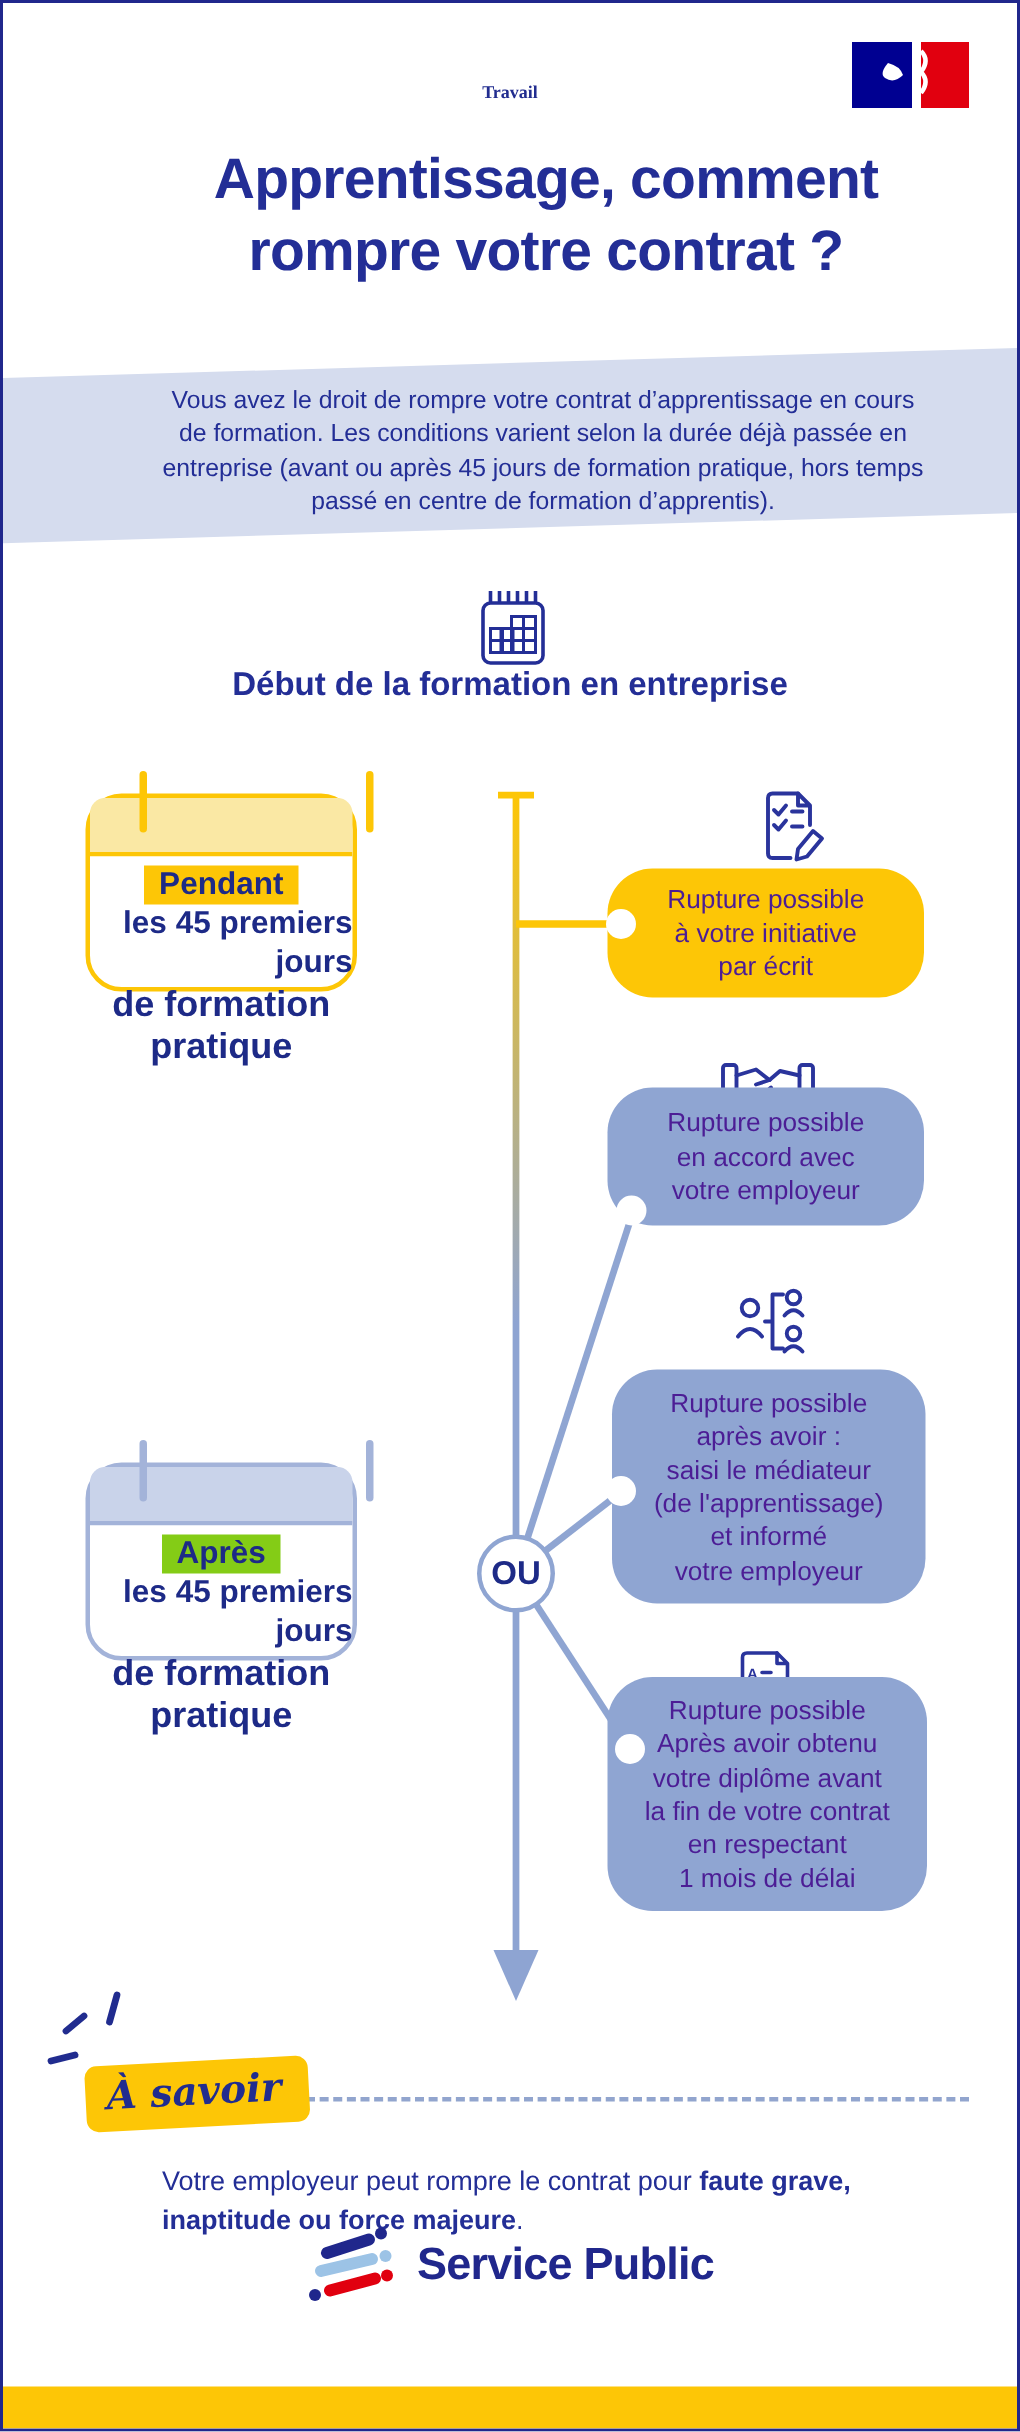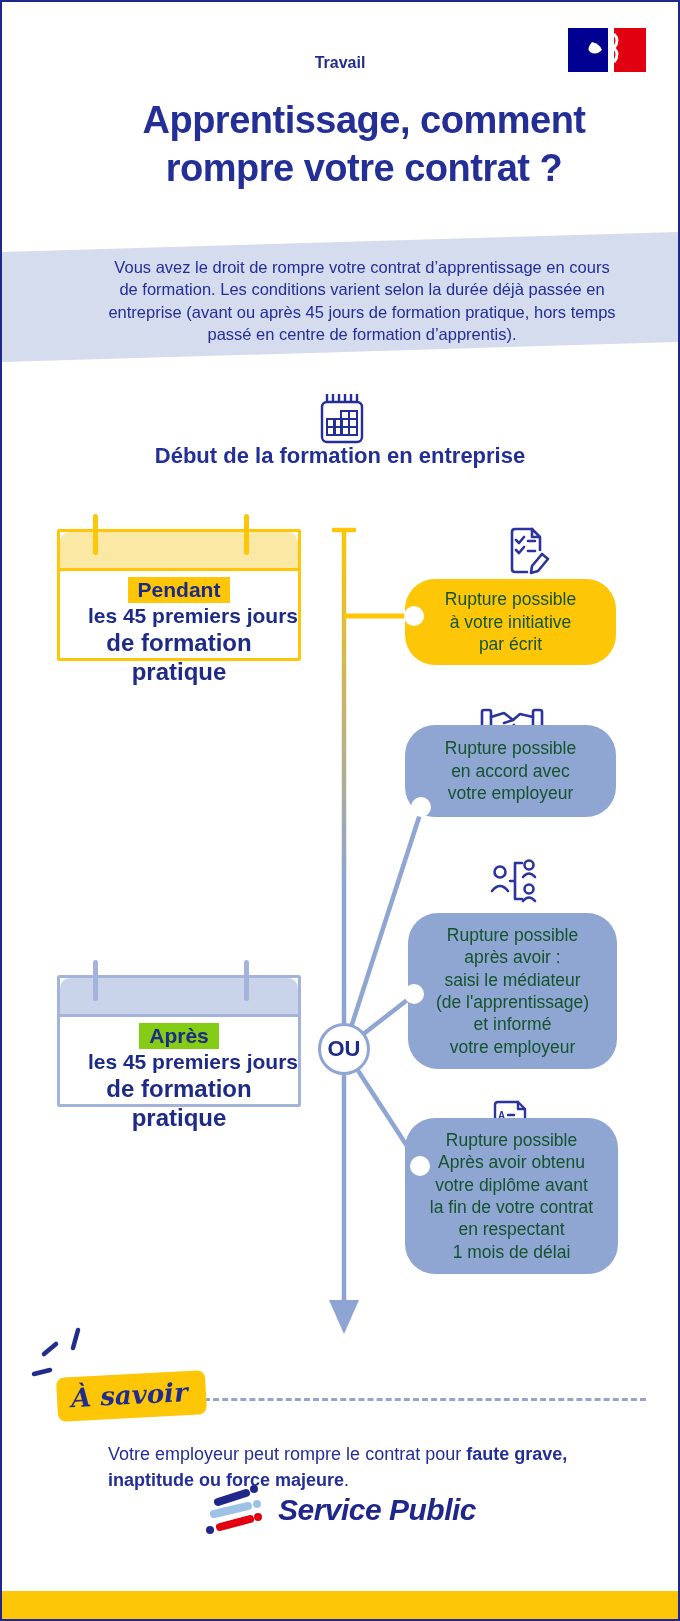--- a/index.html
+++ b/index.html
@@ -5,61 +5,61 @@
   html,body{margin:0;padding:0;background:#e8e8e8;}
   .page{
     position:relative;width:680px;height:1621px;margin:0 auto;
     background:#ffffff;border:2px solid #20278c;box-sizing:border-box;
     font-family:"Liberation Sans",sans-serif;overflow:hidden;
   }
   .pre{white-space:pre-line;}
 
   
   .travail{position:absolute;top:52px;left:0;right:0;text-align:center;
-    font-size:16px;font-weight:700;color:#212c8f;}
+    font-size:12px;font-weight:700;color:#212c8f;font-family:Liberation Serif, serif;}
   .gov-logo{position:absolute;top:24px;right:18px;width:106px;height:48px;}
   .page-title{position:absolute;top:94px;left:0;right:0;text-align:center;
     font-size:38px;line-height:1.27;font-weight:700;color:#232e96;letter-spacing:-0.5px;margin-left:48px;}
 
   
   .band{position:absolute;top:240px;left:-12px;width:704px;height:110px;
     background:#d5dcee;transform:rotate(-1.7deg);}
   .intro{position:absolute;top:254px;left:83px;width:514px;text-align:center;
     font-size:16.5px;line-height:1.36;color:#232e96;margin-left:20px;}
 
   
   .cal-big{position:absolute;top:391px;left:317px;width:46px;height:52px;}
   .section-title{position:absolute;top:441px;left:0;right:0;text-align:center;
     font-size:22px;font-weight:700;color:#232e96;}
 
   
   .overlay{position:absolute;inset:0;width:680px;height:1621px;z-index:1;pointer-events:none;}
 
   
-  .card{position:absolute;width:244px;box-sizing:border-box;background:#fff;
-    border-radius:2px;z-index:2;}
+  .card{position:absolute;width:181px;box-sizing:border-box;background:#fff;
+    border-radius:24px;z-index:2;}
   .card1{left:55px;top:527px;height:132px;border:3px solid #fdc606;}
   .card2{left:55px;top:973px;height:132px;border:3px solid #a3b3d9;}
   .card-head{height:36px;border-radius:10px 10px 0 0;}
   .card1 .card-head{background:#fae8a4;border-bottom:3px solid #fdc606;}
   .card2 .card-head{background:#c9d3ea;border-bottom:3px solid #a3b3d9;}
   .card-body{text-align:center;padding-top:6px;color:#1d2a87;}
   .hl{display:inline-block;padding:1px 10px;font-size:21px;font-weight:700;}
   .card1 .hl{background:#fdc606;}
   .card2 .hl{background:#84cc16;}
   .card-l1{font-size:21px;font-weight:700;line-height:1.25;text-align:right;}
   .card-l2{font-size:24px;font-weight:700;line-height:1.2;}
   .pin{position:absolute;width:5px;height:41px;border-radius:3px;z-index:3;}
   .pin-y{background:#fdc606;}
   .pin-b{background:#a3b3d9;}
 
   
   .bubble{position:absolute;z-index:2;border-radius:30px;display:flex;
     align-items:center;justify-content:center;text-align:center;
-    font-size:17.5px;line-height:1.28;color:#14532d;box-sizing:border-box;padding:8px 4px;}
+    font-size:17.5px;line-height:1.28;color:#4c1d95;box-sizing:border-box;padding:8px 4px;}
   .bub1{left:403px;top:577px;width:211px;height:86px;background:#fdc606;}
   .bub2{left:403px;top:723px;width:211px;height:92px;background:#8fa5d2;}
   .bub3{left:406px;top:911px;width:209px;height:156px;background:#8fa5d2;}
   .bub4{left:403px;top:1116px;width:213px;height:156px;background:#8fa5d2;}
 
   .dot{position:absolute;width:20px;height:20px;border-radius:50%;background:#fff;z-index:3;}
 
   .bubble-icon{position:absolute;z-index:2;}
 
   
@@ -74,21 +74,21 @@
     padding:6px 18px 8px 14px;border-radius:8px;transform:rotate(-3deg);z-index:2;}
   .sparkles{position:absolute;left:24px;top:1320px;z-index:2;}
   .dashline{position:absolute;left:202px;top:1396px;width:442px;height:0;
     border-top:3px dashed #92a5ce;}
   .note{position:absolute;left:106px;top:1440px;width:545px;font-size:18px;
     line-height:1.43;color:#232e96;}
   .note b{font-weight:700;}
 
   
   .footer-logo{position:absolute;left:0;right:0;top:1478px;display:flex;
-    align-items:center;justify-content:center;gap:10px;z-index:2;font-style:italic;}
+    align-items:center;justify-content:center;gap:10px;z-index:2;}
   .footer-logo .brand{font-size:30px;font-weight:700;color:#20278c;letter-spacing:-0.5px;}
   .bottom-band{position:absolute;left:0;right:0;bottom:0;height:28px;background:#fdc606;}
 </style>
 </head>
 <body>
 
 <div class="page">
 
   <div class="travail">Travail</div>
 

